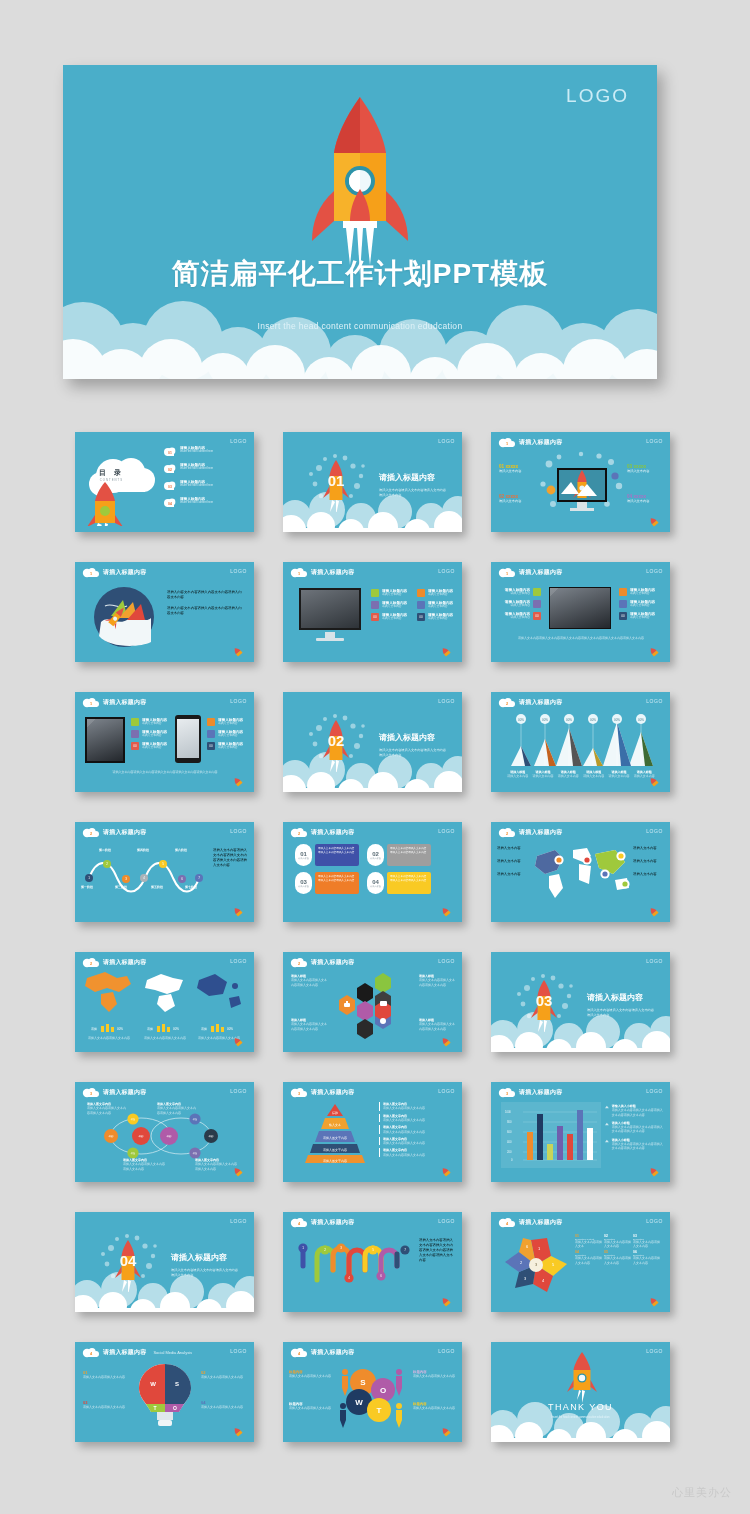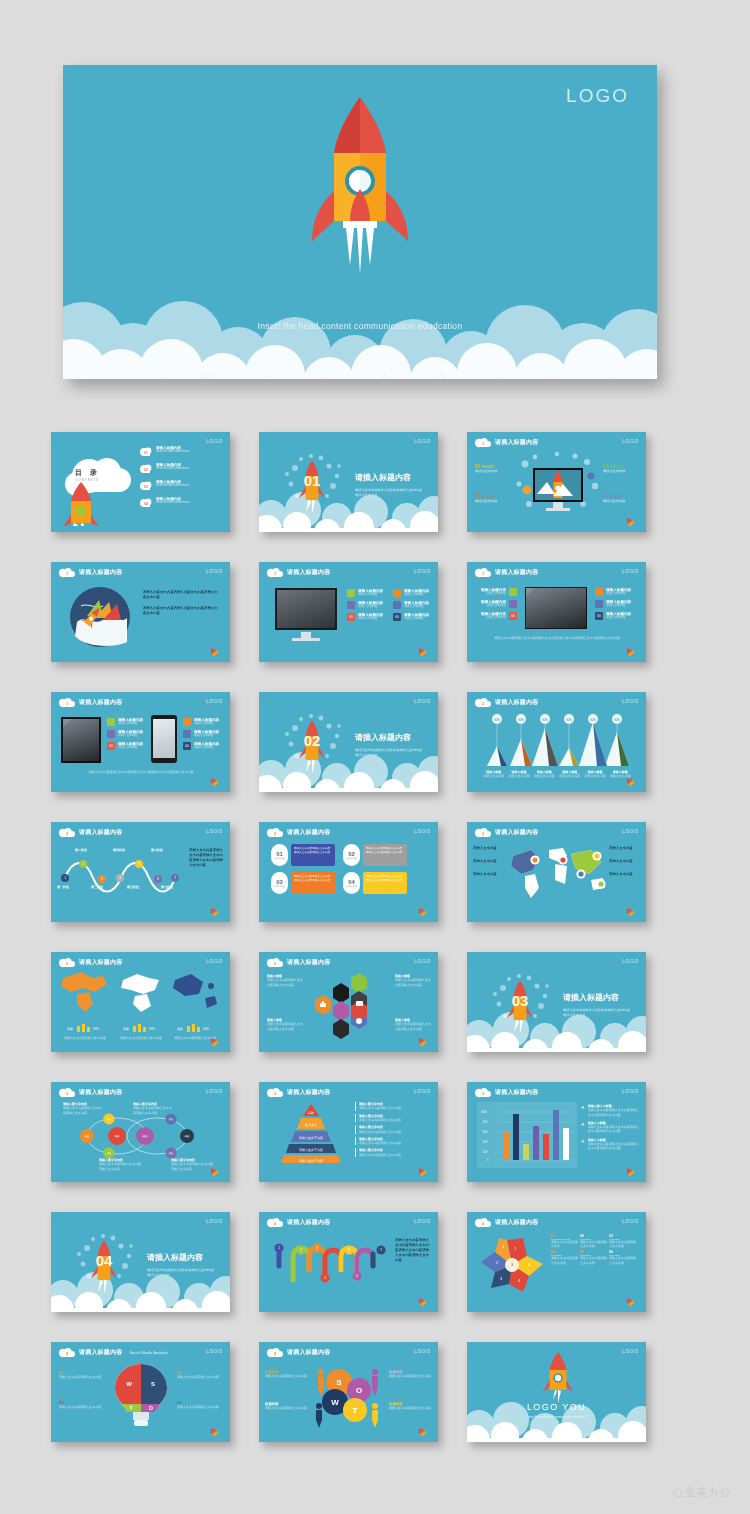--- a/index.html
+++ b/index.html
@@ -40,21 +40,21 @@
   }
 
   
   .rocket-hero { position: absolute; left: 50%; top: 28px; transform: translateX(-50%); }
 
   
   .cloudband { position: absolute; left: 0; right: 0; bottom: 0; height: 130px; }
 
   
   .grid {
-    position: absolute; left: 51px; top: 432px;
+    position: absolute; left: 75px; top: 432px;
     width: 594px;
   }
   .row { display: flex; gap: 29px; margin-bottom: 30px; }
   .thumb {
     position: relative;
     width: 179px; height: 100px;
     background: #4aaec9;
     overflow: hidden;
     box-shadow: 4px 5px 8px rgba(0,0,0,0.26);
     flex: 0 0 179px;
@@ -152,20 +152,21 @@
 
       <path d="M60 96 C 52 108, 50 120, 50 128 L70 128 C70 120, 68 108, 60 96 Z" fill="#e35144"></path>
 
       <rect x="43" y="128" width="34" height="7" fill="#ffffff"></rect>
       <path d="M46 135 L50 172 L54 135 Z" fill="#ffffff"></path>
       <path d="M57 135 L60 182 L63 135 Z" fill="#ffffff"></path>
       <path d="M66 135 L70 172 L74 135 Z" fill="#ffffff"></path>
     </svg>
 
     <div class="hero-logo">LOGO</div>
+    <div class="hero-title">简洁扁平化工作计划PPT模板</div>
     <div class="hero-eng">Insert the head content communication edudcation</div>
   </div>
 
   <div class="grid">
 
     <div class="row">
 
       <div class="thumb">
         <div class="t-logo">LOGO</div>
         <svg class="abs" style="left:8px;top:22px" width="78" height="72" viewBox="0 0 78 72">
@@ -1640,21 +1641,21 @@
         <svg class="abs" style="left:74px;top:10px" width="34" height="52" viewBox="0 0 34 52">
           <path d="M17 0 C12 7, 9 14, 8.5 18 L25.5 18 C25 14, 22 7, 17 0Z" fill="#e35144"></path>
           <rect x="8.5" y="18" width="17" height="20" fill="#f6a019"></rect>
           <circle cx="17" cy="26" r="4.6" fill="#2d93a8"></circle>
             <circle cx="17" cy="26" r="3.2" fill="#f2fafc"></circle>
           <path d="M8.5 28 L2 40 L8.5 35Z" fill="#e35144"></path>
             <path d="M25.5 28 L32 40 L25.5 35Z" fill="#e35144"></path>
           <path d="M14 38 L12 48 L16 39Z" fill="#fff"></path>
             <path d="M17 38 L17 51 L20 39Z" fill="#fff"></path>
         </svg>
-        <div class="abs" style="left:0;right:0;top:60px;text-align:center;color:#fff;font-size:9px;letter-spacing:1.4px">LOGO YOU</div>
+        <div class="abs" style="left:0;right:0;top:60px;text-align:center;color:#fff;font-size:9px;letter-spacing:1.4px">THANK YOU</div>
         <div class="abs" style="left:0;right:0;top:74px;text-align:center;color:#e4f4fa;font-size:2.6px">Insert the head content communication edudcation</div>
       </div>
     </div>
 
   </div>
 
   <div class="watermark">心里美办公</div>
 </div>
 
 </body></html>

